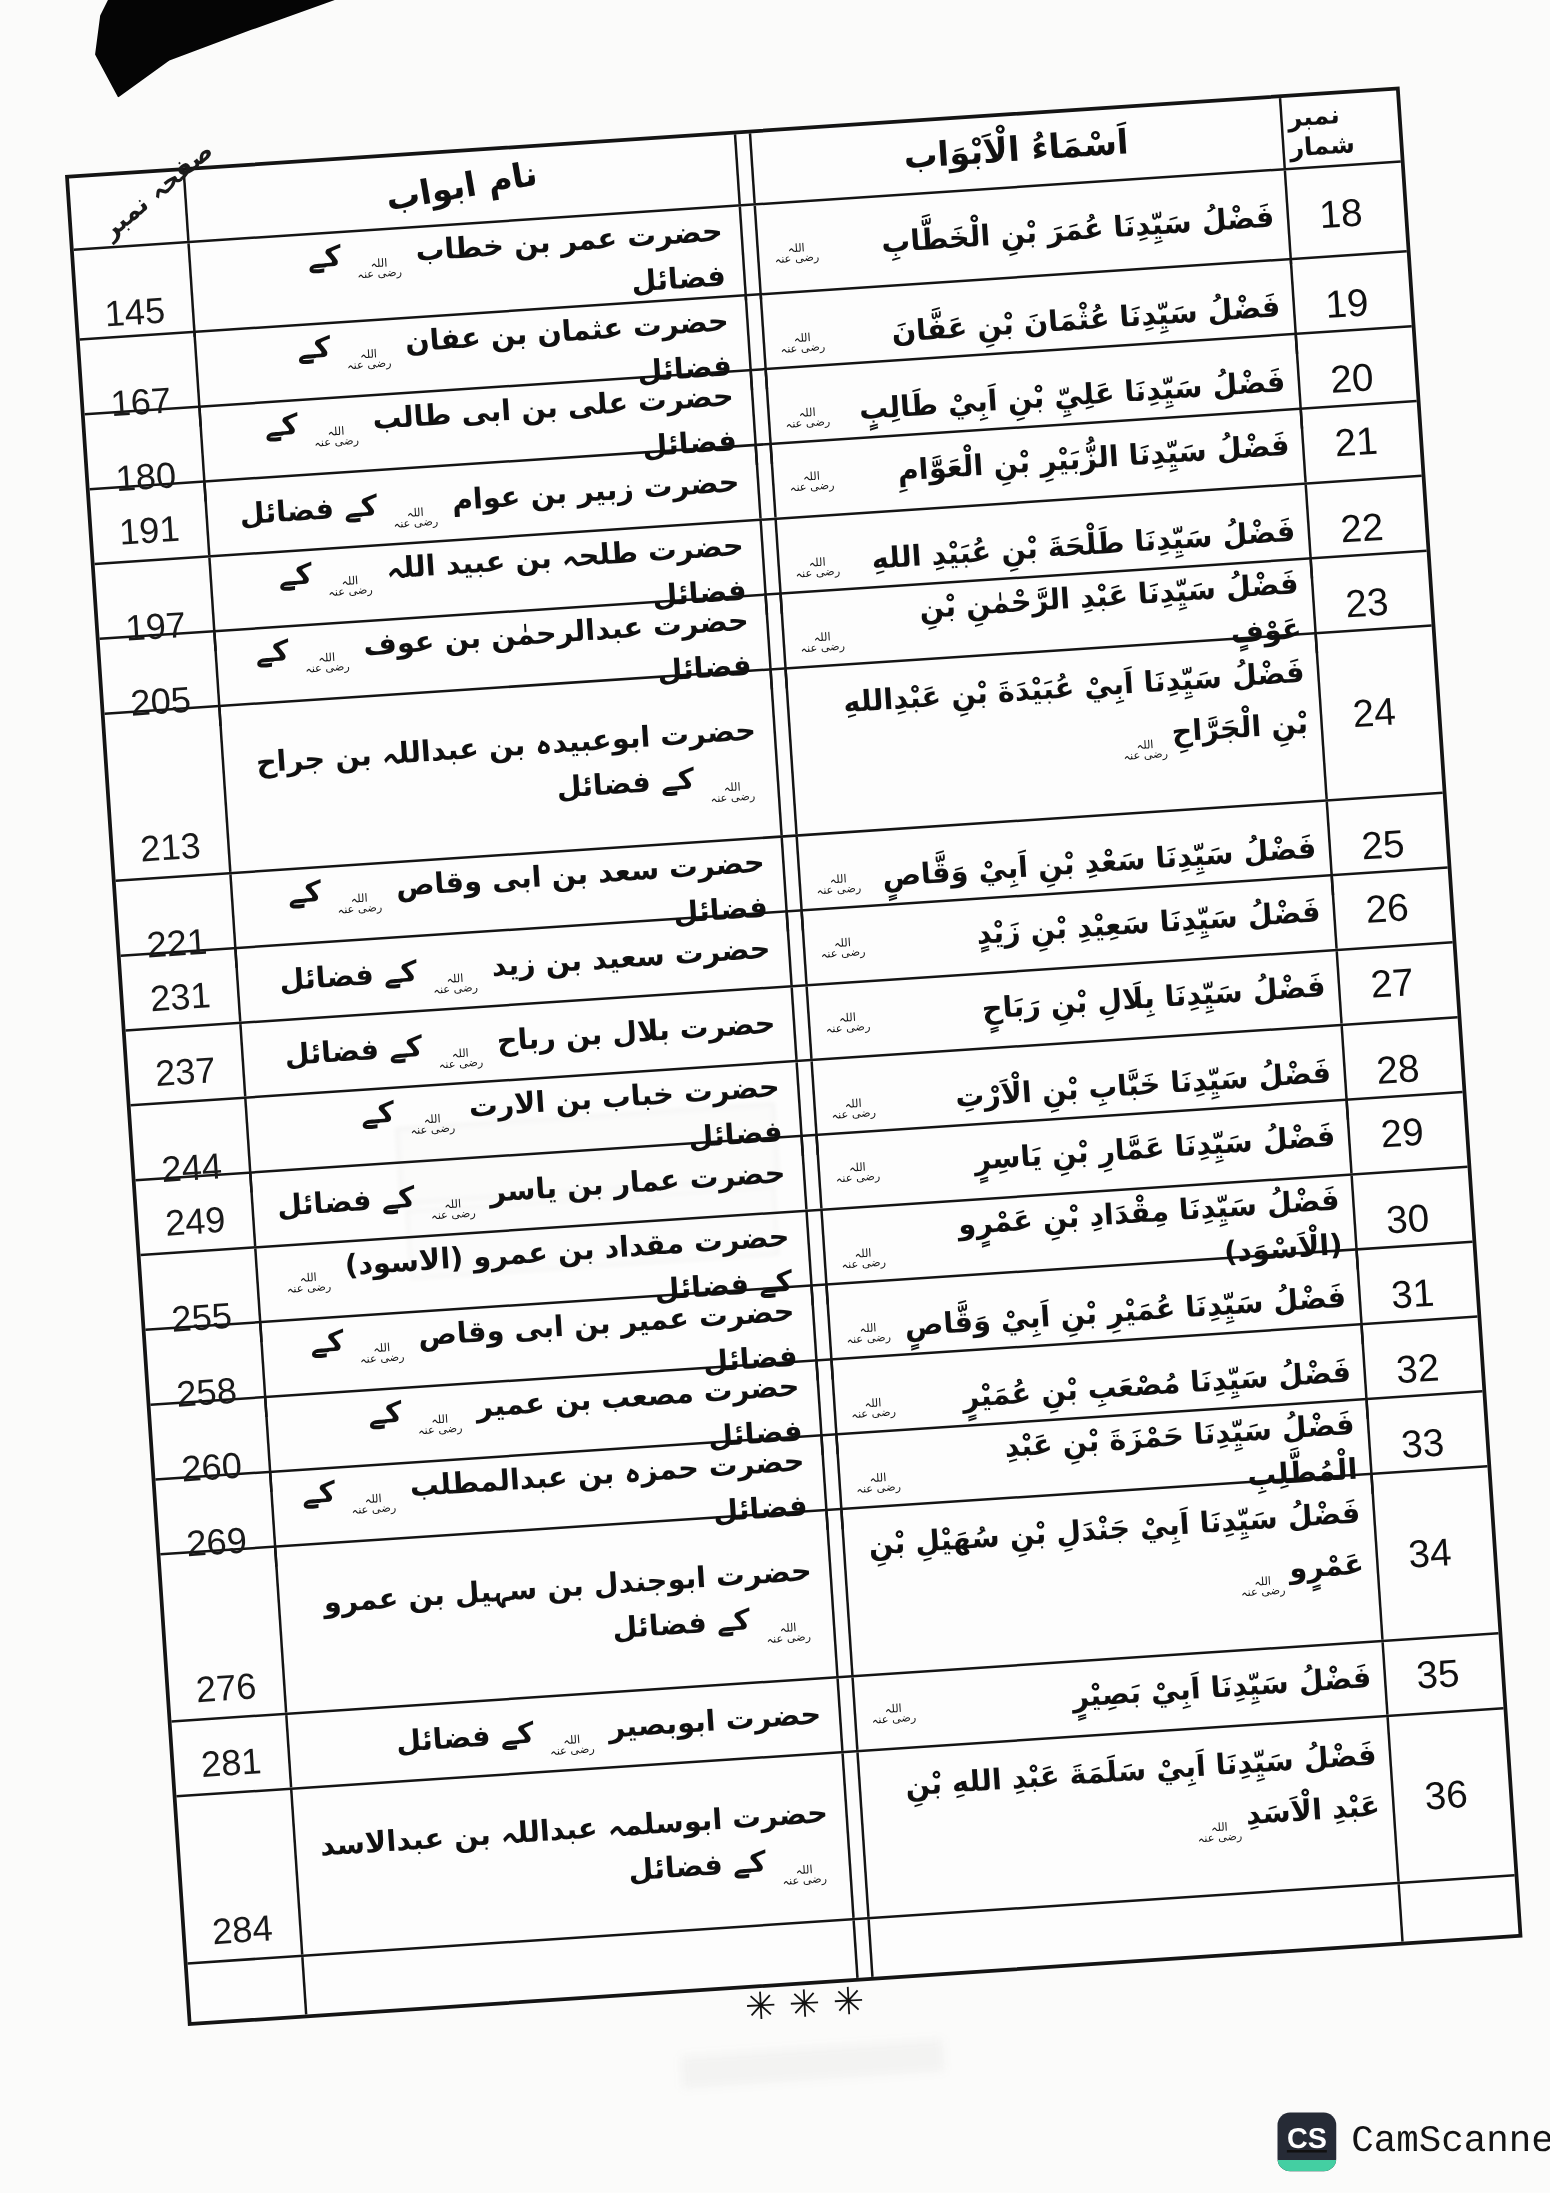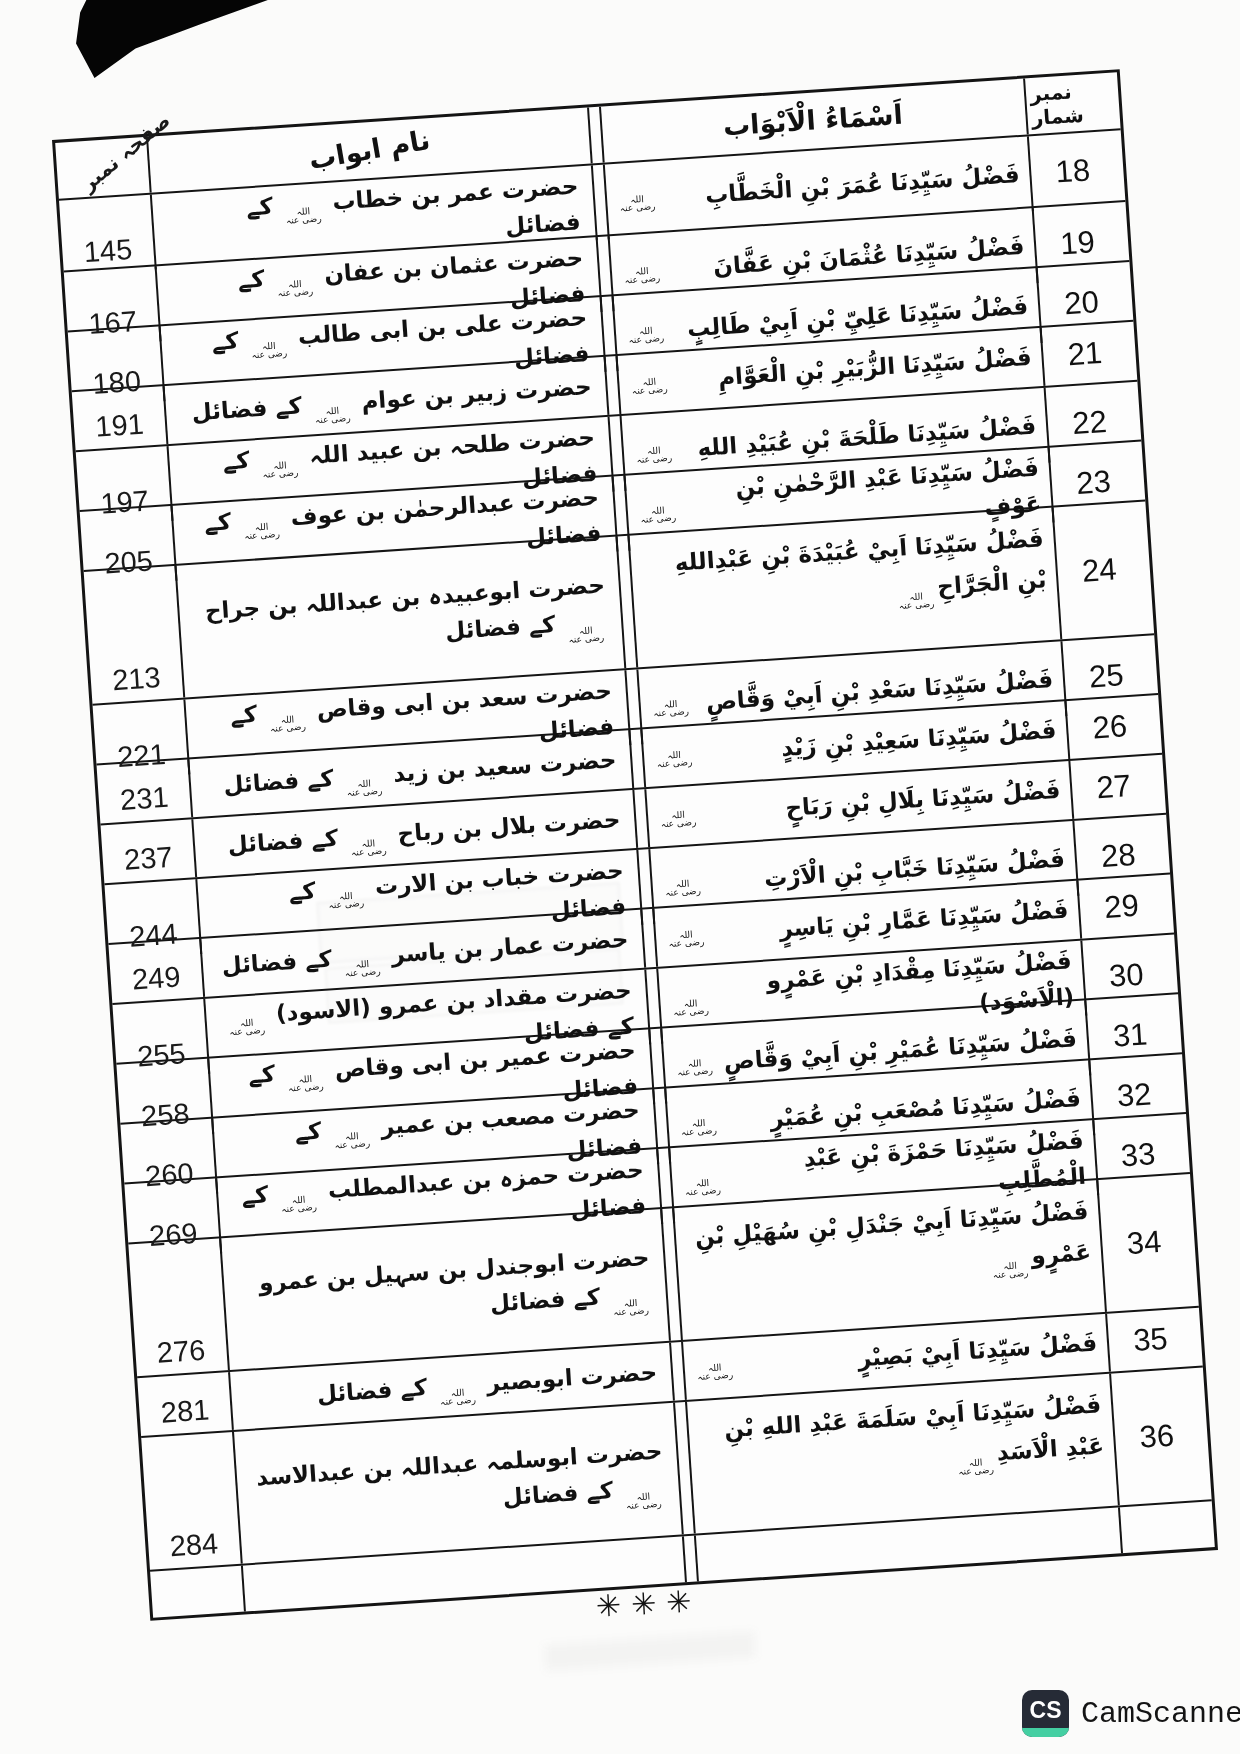--- a/index.html
+++ b/index.html
@@ -71,21 +71,21 @@
       letter-spacing:0;white-space:nowrap;}
   .rz i{font-style:normal;}
 
   
   .ornament{position:absolute;left:596px;top:1586px;font-size:30px;letter-spacing:10px;
             color:#111;font-family:"DejaVu Sans",sans-serif;transform:rotate(-3deg);}
 
   
   .cs-footer{position:absolute;left:1022px;top:1690px;display:flex;align-items:center;gap:12px;}
   .cs-icon{width:47px;height:47px;border-radius:10px;background:#262b36;position:relative;
-           display:flex;align-items:center;justify-content:center;overflow:hidden;}
+           display:flex;align-items:center;justify-content:center;overflow:hidden;text-decoration:underline;}
   .cs-icon .cs-txt{color:#fff;font-family:"Liberation Sans",sans-serif;font-weight:bold;
            font-size:23px;margin-top:-7px;letter-spacing:0px;}
   .cs-icon .cs-strip{position:absolute;left:0;right:0;bottom:0;height:9px;background:#44cfa2;}
   .cs-brand{font-family:Liberation Mono, monospace;font-size:30px;color:#141414;}
 </style>
 </head>
 <body>
 
 <div class="page">
 

